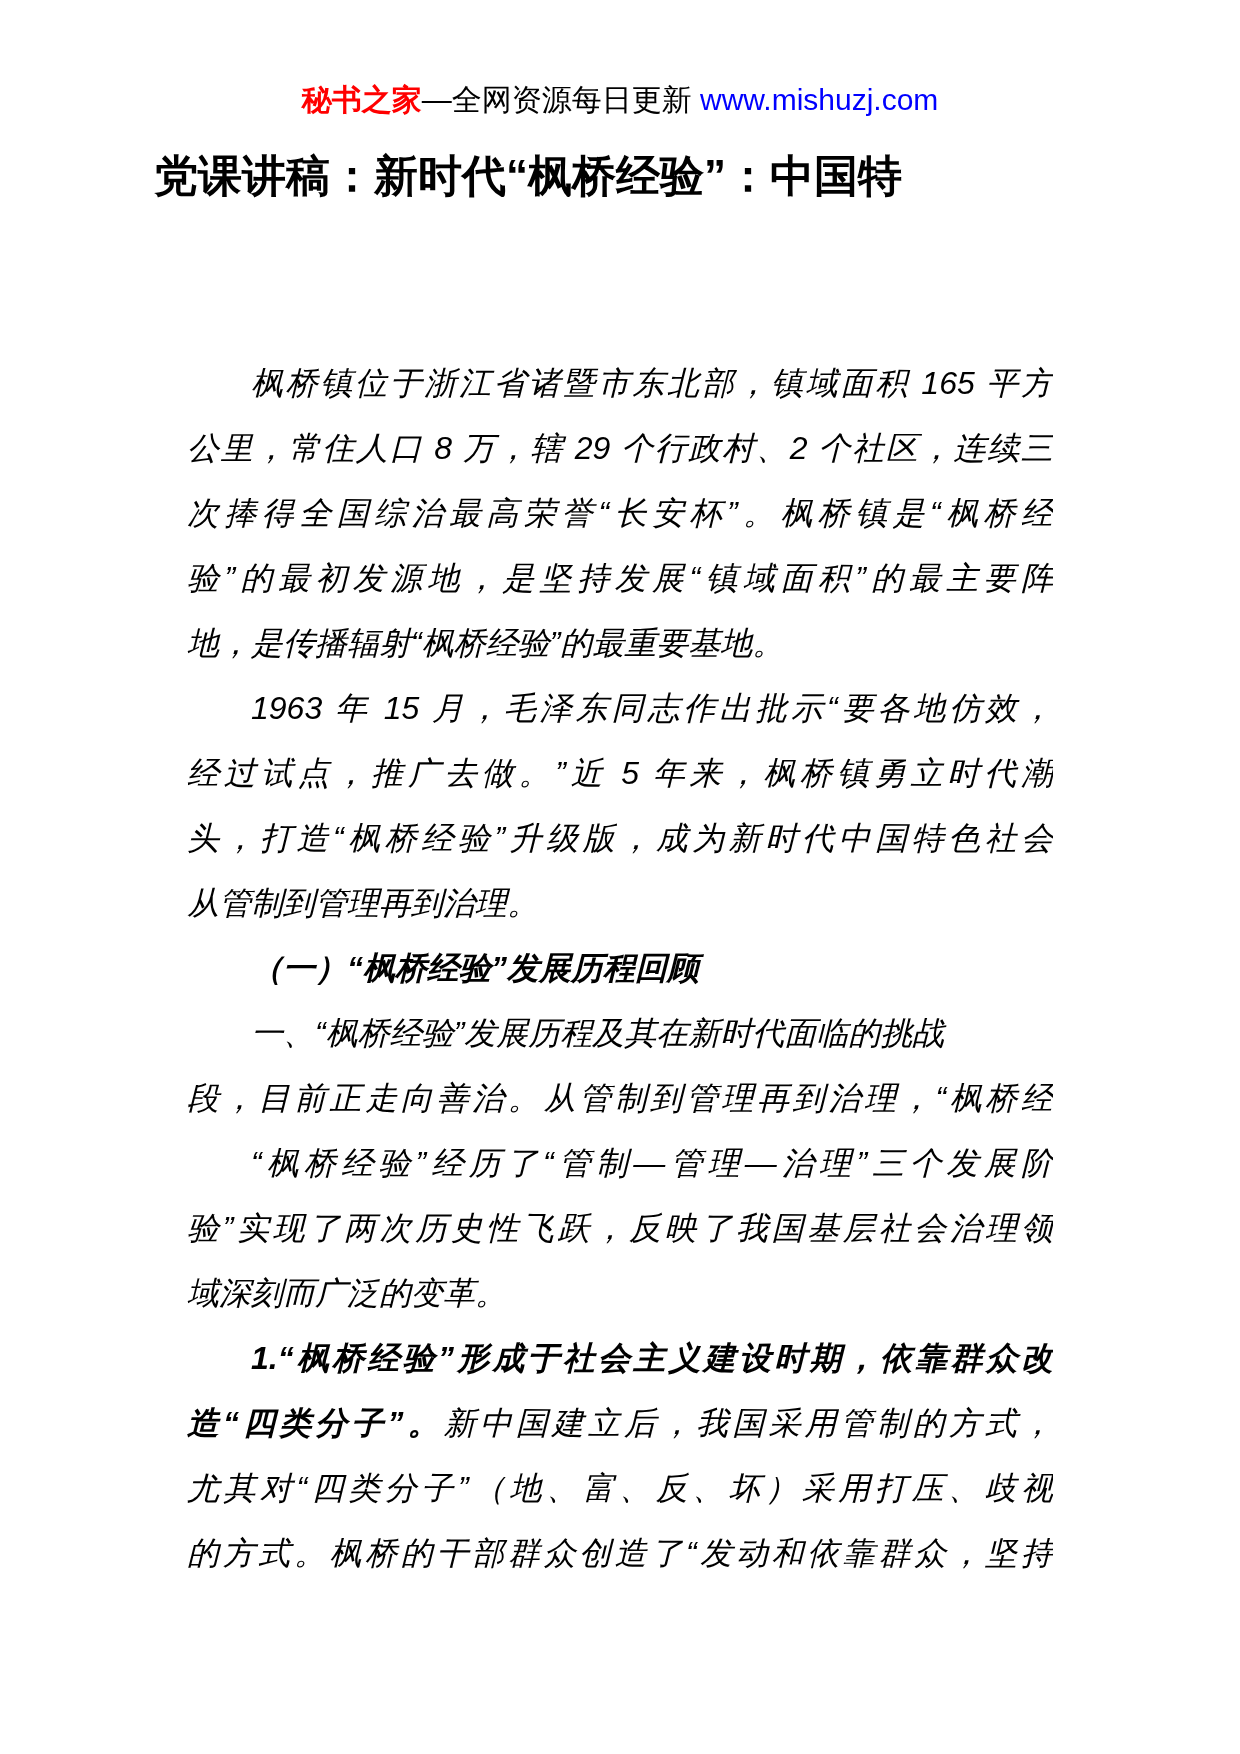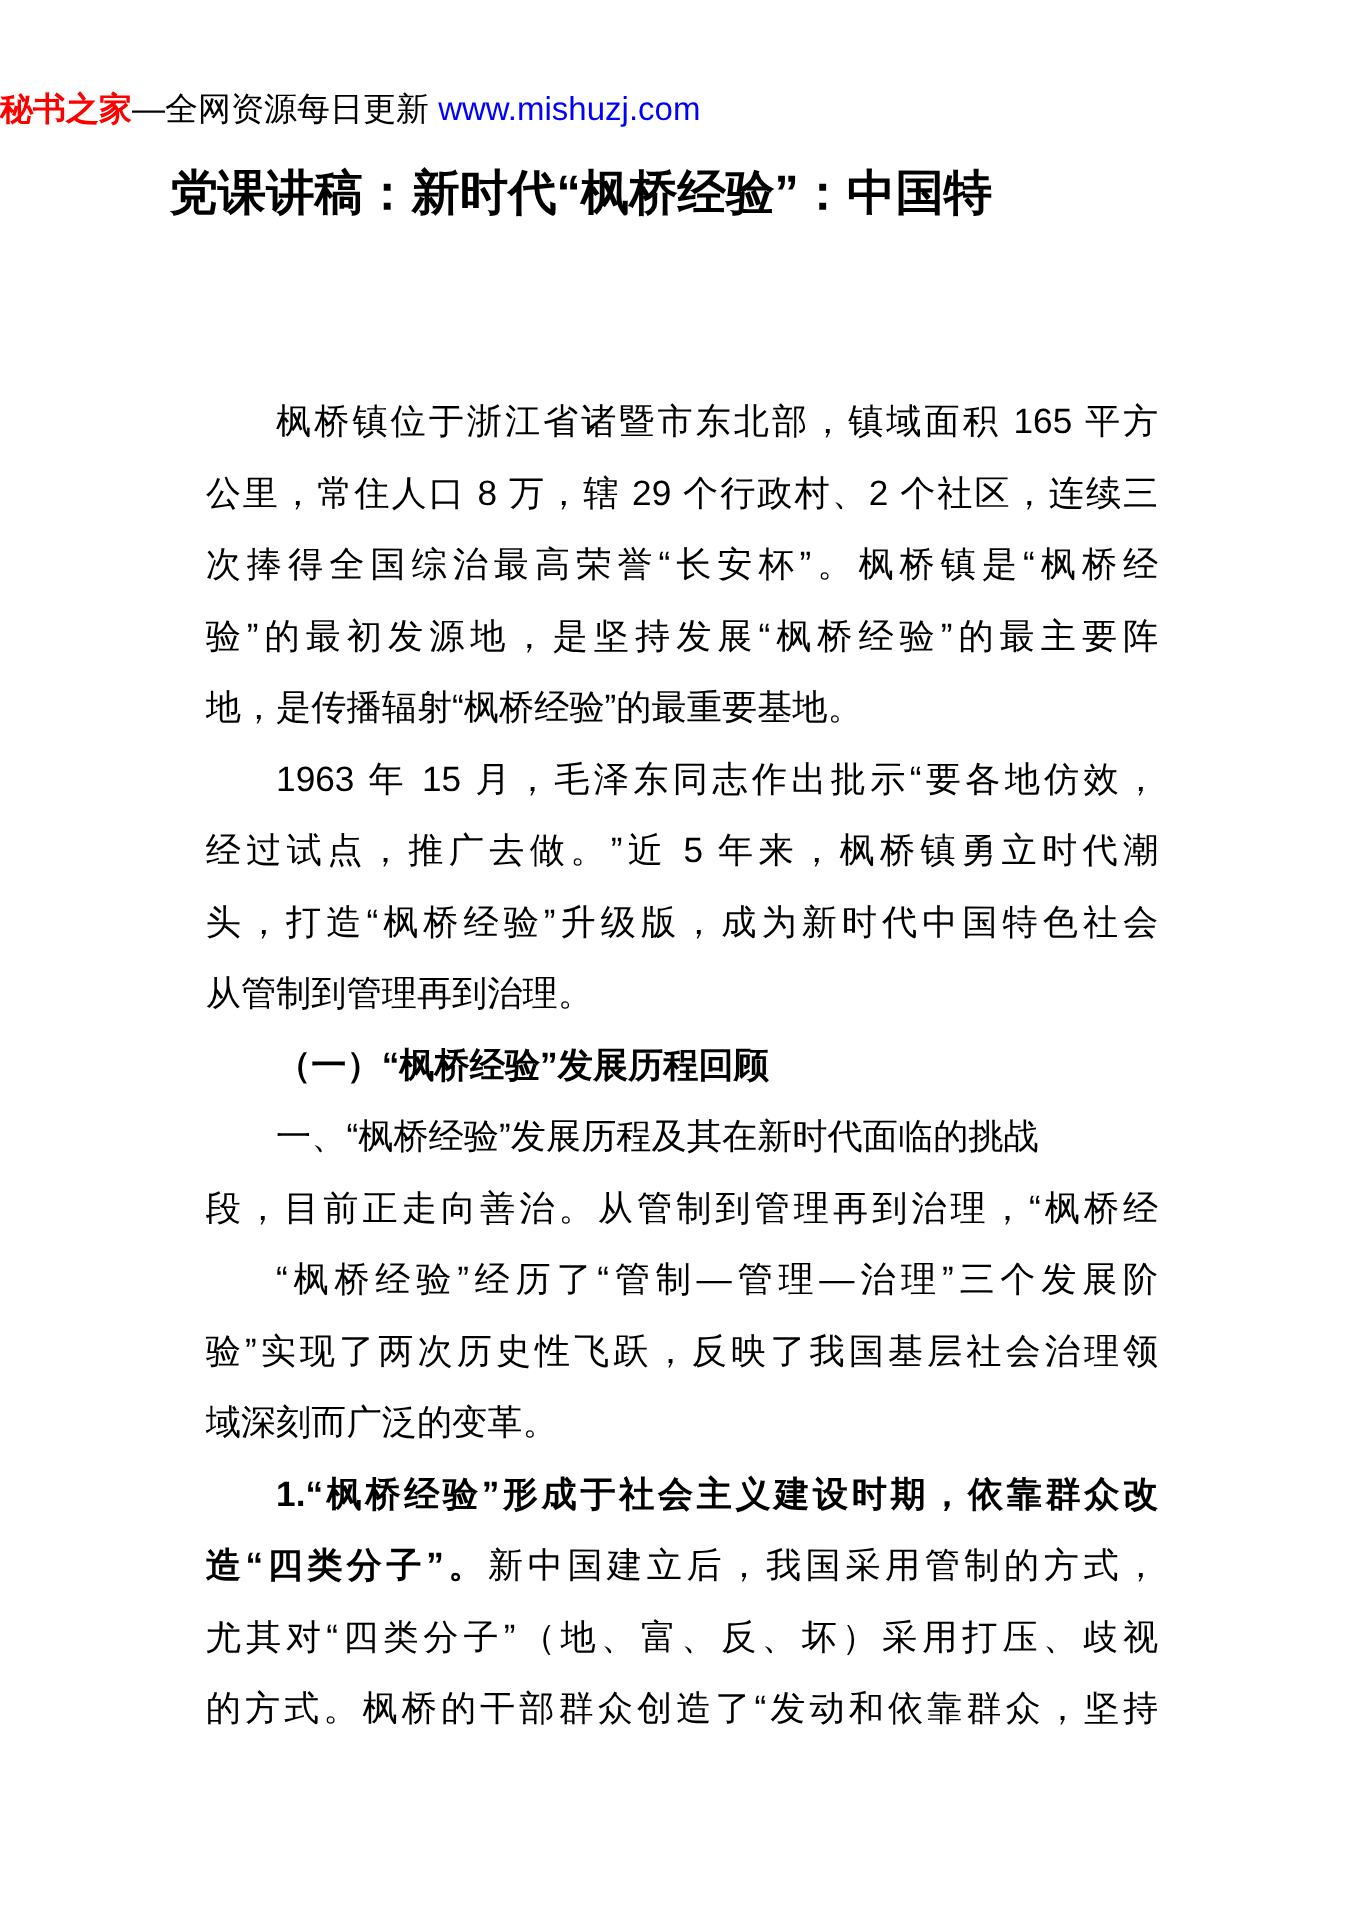--- a/index.html
+++ b/index.html
@@ -6,40 +6,42 @@
   .page{
     position:relative;
     width:1240px;height:1754px;
     background:#ffffff;
     color:#000000;
     font-family:"Liberation Sans","DejaVu Sans",sans-serif;
     overflow:hidden;
   }
   .header{
     position:absolute;top:80px;left:0;width:1240px;
+    text-align:center;
     font-size:30px;line-height:40px;
     white-space:nowrap;
   }
   .brand{color:#ff0000;font-weight:bold;}
   .sep{color:#000000;}
   .url{color:#0000ff;text-decoration:none;cursor:pointer;}
   .title{
     position:absolute;top:144px;left:0;width:1056px;
     text-align:center;
     font-size:44px;font-weight:bold;line-height:64px;
     color:#000000;
   }
   .docbody{
     position:absolute;top:351px;left:187px;width:866px;
     font-size:32px;
   }
   .line{
     height:65px;line-height:65px;
     overflow:hidden;
     text-align:left;
+    font-style:italic;
   }
   .line.just{
     text-align:justify;
     text-align-last:justify;
     text-justify:inter-character;
   }
   .line.indent{text-indent:2em;}
   .bold{font-weight:bold;}
 </style>
 </head>
@@ -52,21 +54,21 @@
   </div>
 
   <div class="title">
       <div>党课讲稿：新时代“枫桥经验”：中国特</div>
     </div>
 
   <div class="docbody">
       <div class="line indent just"><span>枫桥镇位于浙江省诸暨市东北部，镇域面积 165 平方</span></div>
       <div class="line just"><span>公里，常住人口 8 万，辖 29 个行政村、2 个社区，连续三</span></div>
       <div class="line just"><span>次捧得全国综治最高荣誉“长安杯”。枫桥镇是“枫桥经</span></div>
-      <div class="line just"><span>验”的最初发源地，是坚持发展“枫桥经验”的最主要阵</span></div>
+      <div class="line just"><span>验”的最初发源地，是坚持发展“镇域面积”的最主要阵</span></div>
       <div class="line"><span>地，是传播辐射“枫桥经验”的最重要基地。</span></div>
       <div class="line indent just"><span>1963 年 15 月，毛泽东同志作出批示“要各地仿效，</span></div>
       <div class="line just"><span>经过试点，推广去做。”近 5 年来，枫桥镇勇立时代潮</span></div>
       <div class="line just"><span>头，打造“枫桥经验”升级版，成为新时代中国特色社会</span></div>
       <div class="line"><span>从管制到管理再到治理。</span></div>
       <div class="line indent"><span class="bold">（一）“枫桥经验”发展历程回顾</span></div>
       <div class="line indent"><span>一、“枫桥经验”发展历程及其在新时代面临的挑战</span></div>
       <div class="line just"><span>段，目前正走向善治。从管制到管理再到治理，“枫桥经</span></div>
       <div class="line indent just"><span>“枫桥经验”经历了“管制—管理—治理”三个发展阶</span></div>
       <div class="line just"><span>验”实现了两次历史性飞跃，反映了我国基层社会治理领</span></div>

